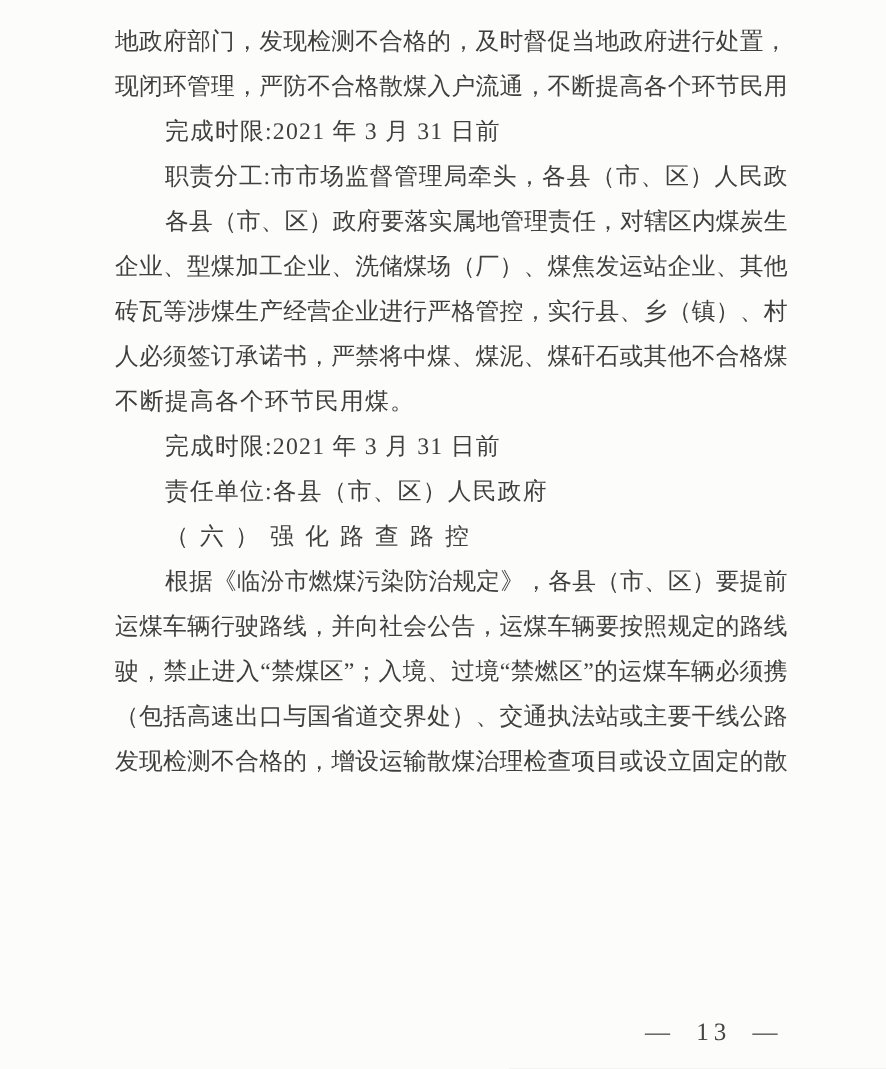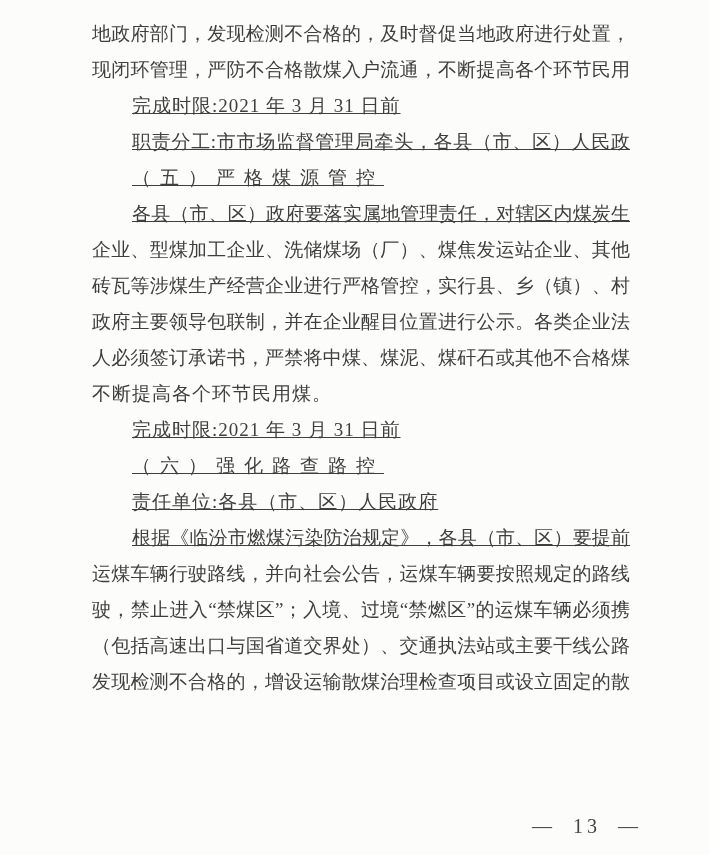--- a/index.html
+++ b/index.html
@@ -23,56 +23,53 @@
     letter-spacing:1px;
     overflow:hidden;
   }
   .line.justify{
     text-align:justify;
     text-align-last:justify;
     letter-spacing:0;
   }
   .line.indent{
     padding-left:40px;
-    text-decoration:underline;
   }
   .line.heading{
     letter-spacing:9px;
   }
   .page-number{
     position:absolute;
     top:808px;
-    left:532px;
+    left:516px;
     height:36px;
     line-height:36px;
     font-size:20px;
     letter-spacing:4px;
     word-spacing:8px;
     color:#454545;
   }
 </style>
 </head>
 <body>
 
 <div class="scan">
   <div class="text-block">
       <div class="line justify">地政府部门，发现检测不合格的，及时督促当地政府进行处置，实</div>
       <div class="line justify">现闭环管理，严防不合格散煤入户流通，不断提高各个环节民用煤</div>
       <div class="line indent">完成时限:2021 年 3 月 31 日前</div>
       <div class="line indent justify">职责分工:市市场监督管理局牵头，各县（市、区）人民政府具</div>
-      <div class="line indent heading">（五）严格煤源管控</div>
       <div class="line indent justify">各县（市、区）政府要落实属地管理责任，对辖区内煤炭生产</div>
       <div class="line justify">企业、型煤加工企业、洗储煤场（厂）、煤焦发运站企业、其他商贸</div>
       <div class="line justify">砖瓦等涉煤生产经营企业进行严格管控，实行县、乡（镇）、村三级</div>
-      <div class="line justify">政府主要领导包联制，并在企业醒目位置进行公示。各类企业法</div>
       <div class="line justify">人必须签订承诺书，严禁将中煤、煤泥、煤矸石或其他不合格煤炭</div>
       <div class="line">不断提高各个环节民用煤。</div>
       <div class="line indent">完成时限:2021 年 3 月 31 日前</div>
+      <div class="line indent">责任单位:各县（市、区）人民政府</div>
       <div class="line indent heading">（六）强化路查路控</div>
-      <div class="line indent">责任单位:各县（市、区）人民政府</div>
       <div class="line indent justify">根据《临汾市燃煤污染防治规定》，各县（市、区）要提前规划</div>
       <div class="line justify">运煤车辆行驶路线，并向社会公告，运煤车辆要按照规定的路线行</div>
       <div class="line justify">驶，禁止进入“禁煤区”；入境、过境“禁燃区”的运煤车辆必须携带</div>
       <div class="line justify">（包括高速出口与国省道交界处）、交通执法站或主要干线公路的</div>
       <div class="line justify">发现检测不合格的，增设运输散煤治理检查项目或设立固定的散煤</div>
     </div>
   <div class="page-number">— 13 —</div>
 </div>
 
 </body></html>

